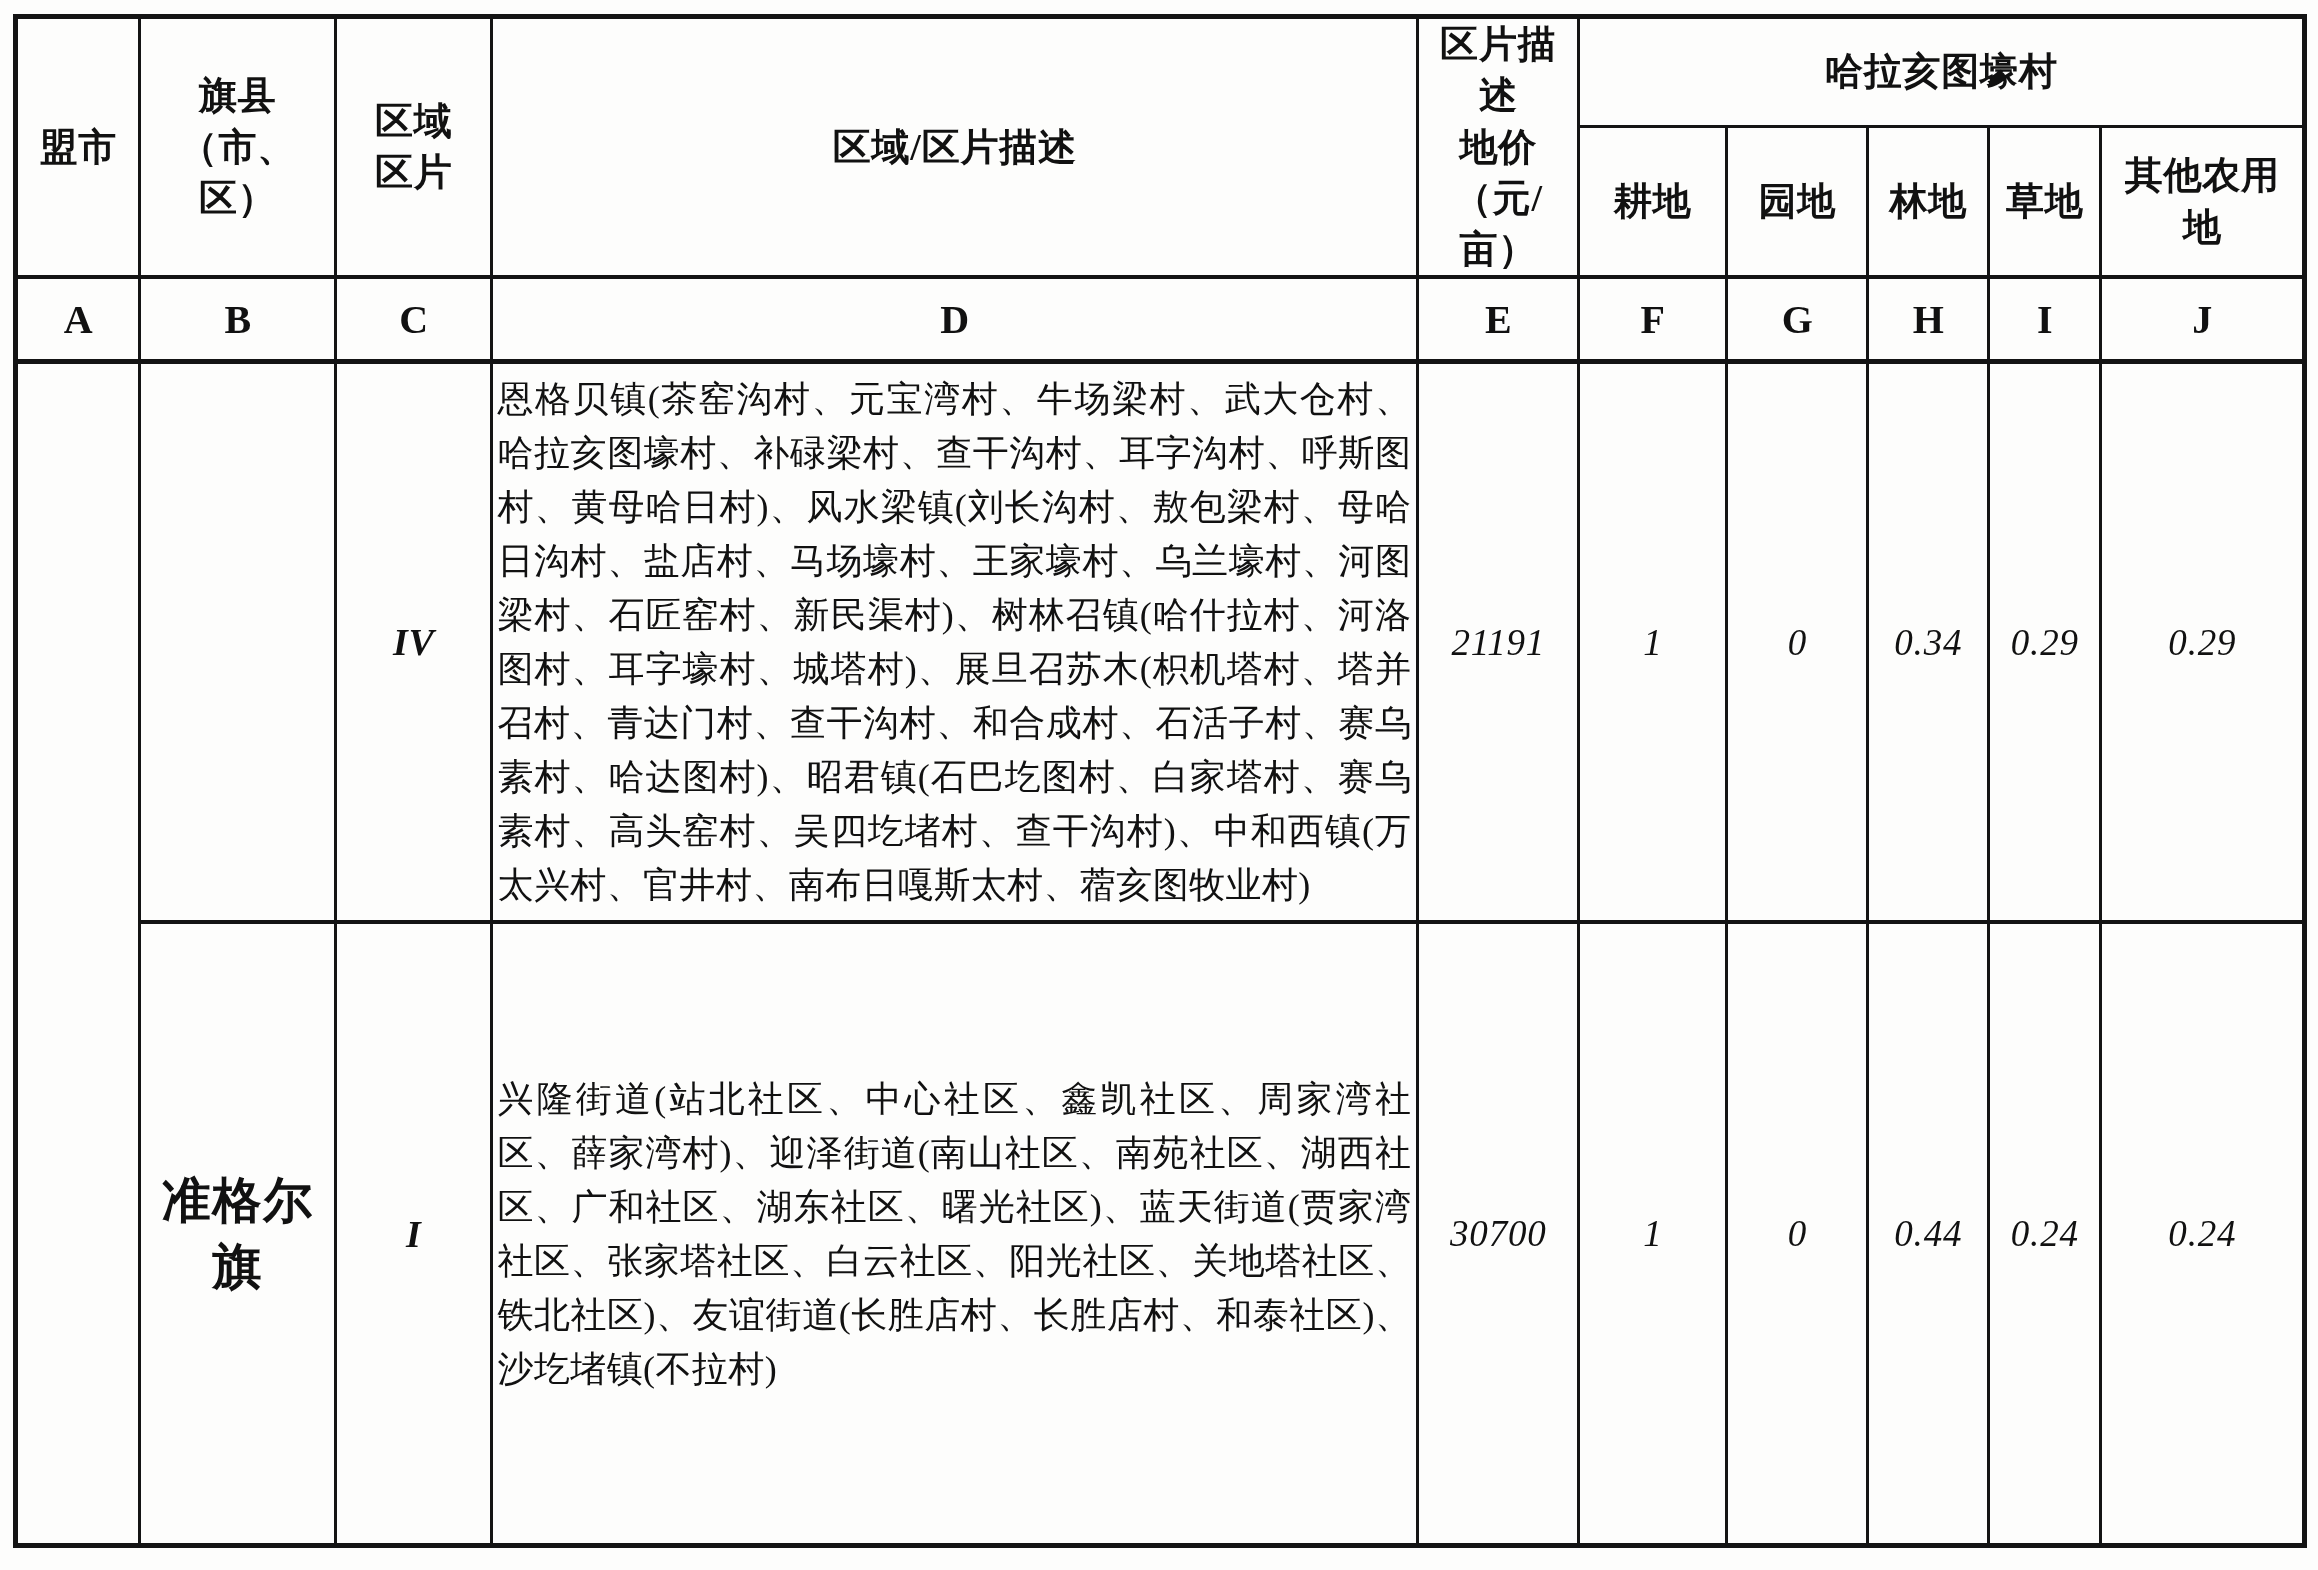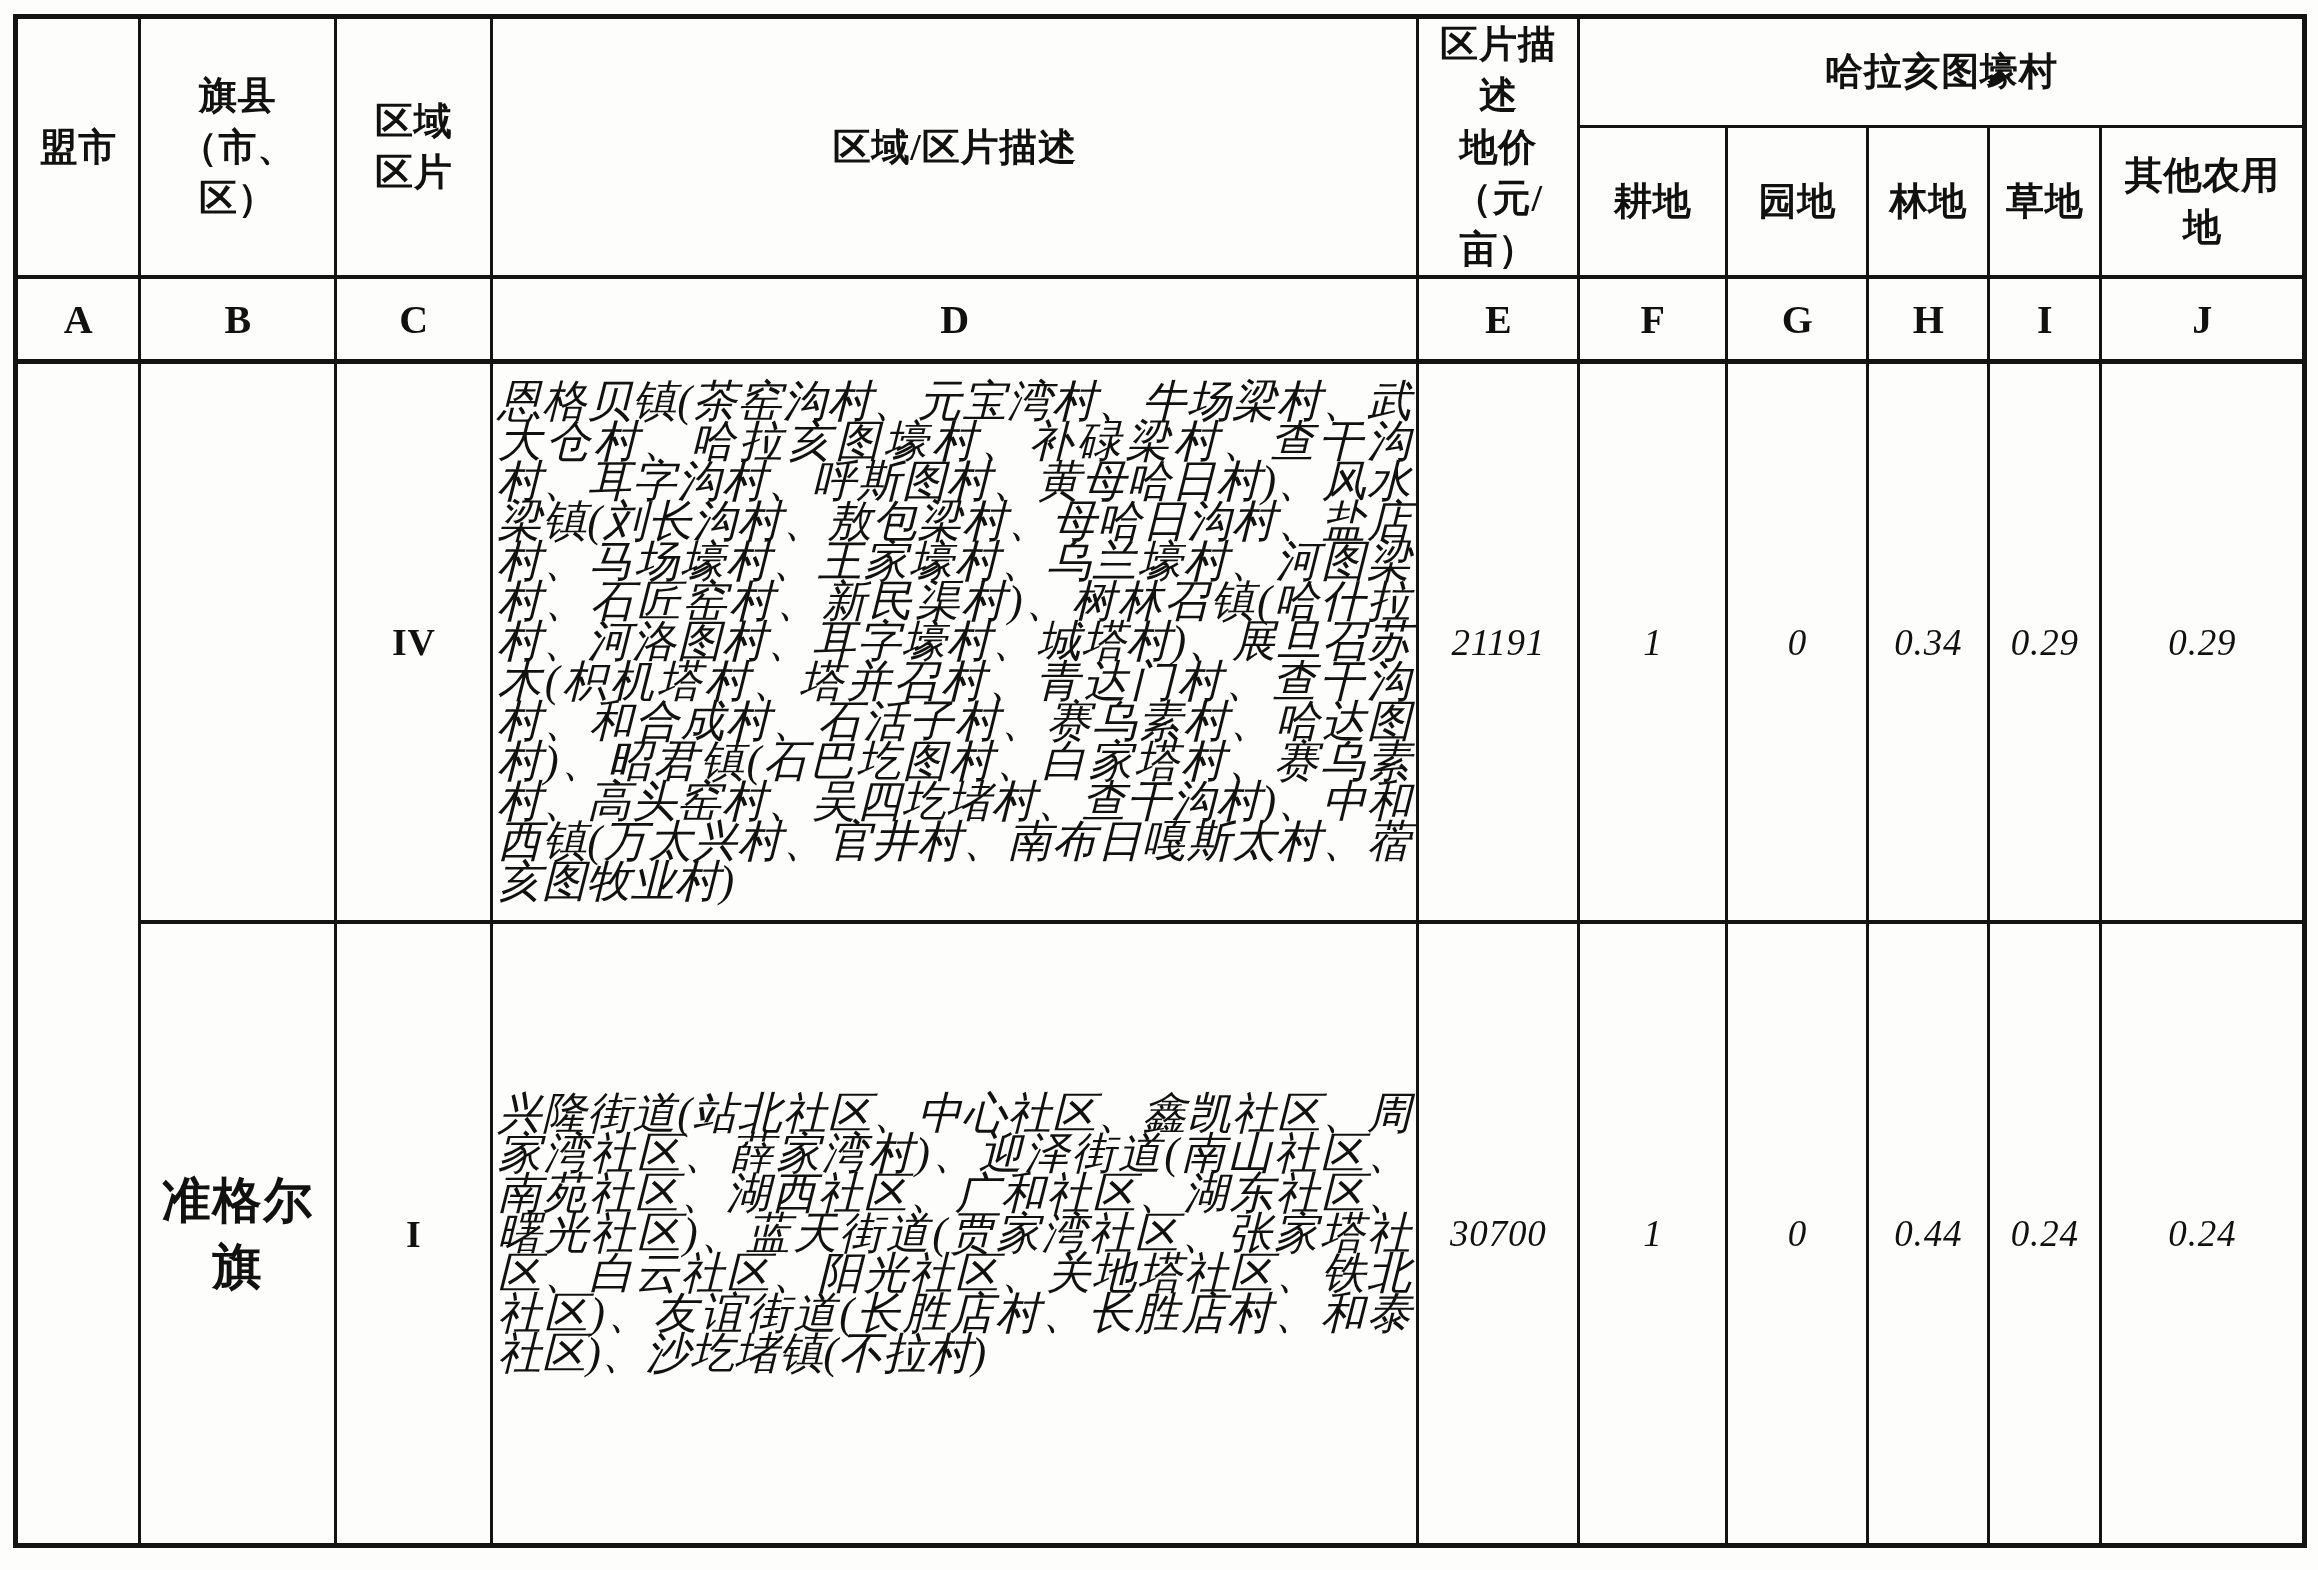--- a/index.html
+++ b/index.html
@@ -51,34 +51,34 @@
     border-top-width: 4.2px;
     border-bottom-width: 5px;
   }
   tr.subhdr-row th {
     border-bottom-width: 4.2px;
   }
   td.zone-cell {
     font-size: 38px;
     font-weight: 600;
     letter-spacing: 0.8px;
+    font-style: italic;
   }
   td.qixian-cell {
     font-size: 49px;
     font-weight: 600;
     letter-spacing: 1.7px;
   }
   td.desc-cell {
     text-align: justify;
     text-align-last: left;
-    font-size: 44px;
-    line-height: 40px;
+    font-size: 36px;
+    line-height: 54px;
     padding: 0 5px 0 4.2px;
     letter-spacing: 0.4px;
-    font-style: italic;
   }
   td.num-cell {
     font-size: 37px;
     letter-spacing: 0.8px;
     font-style: italic;
   }
   tr.data-row-2 td {
     border-top-width: 4.2px;
   }
 </style>

